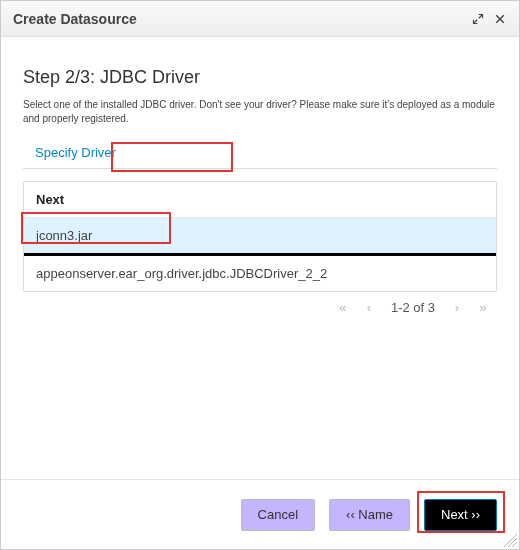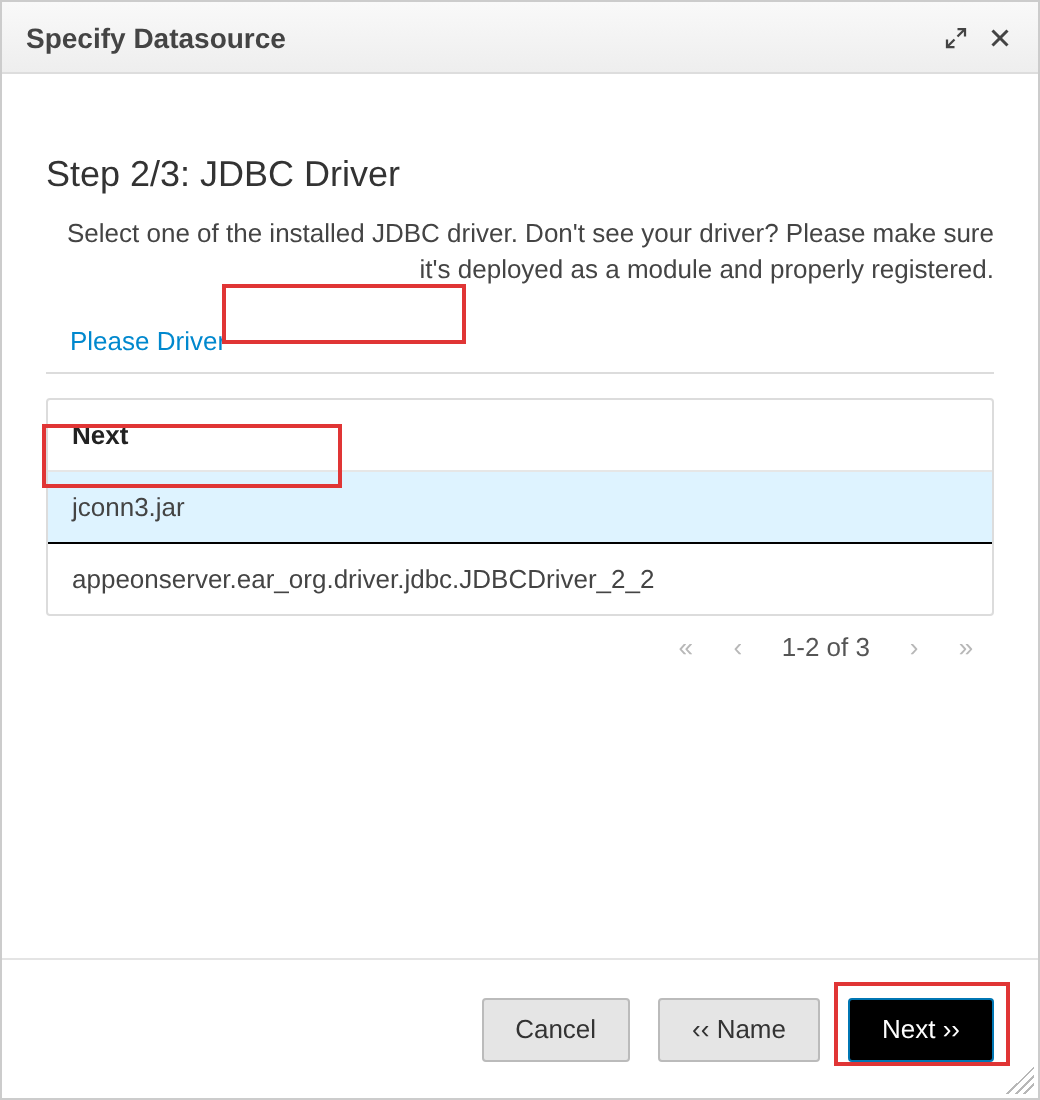--- a/index.html
+++ b/index.html
@@ -36,33 +36,32 @@
     height: 22px;
     display: flex;
     align-items: center;
     justify-content: center;
     color: #444;
     cursor: pointer;
   }
   .titlebar svg { width: 12px; height: 12px; }
 
   
-  .content { padding: 20px 22px 0 22px; margin-top: 10px; }
+  .content { padding: 20px 22px 0 22px; }
   .step-heading {
     font-size: 18px;
     color: #333;
     margin: 10px 0 10px 0;
     font-weight: 400;
   }
   .instructions {
-    font-size: 13px;
+    font-size: 10px;
     color: #444;
     line-height: 1.35;
     margin: 0 0 14px 0;
-    text-align: right;
   }
 
   
   .tabs {
     display: flex;
     border-bottom: 1px solid #dcdcdc;
     margin-bottom: 12px;
   }
   .tab {
     padding: 6px 12px 8px 12px;
@@ -100,21 +99,21 @@
     padding: 10px 12px;
     font-weight: 600;
     color: #222;
     font-size: 13px;
     border-bottom: 1px solid #e6e6e6;
   }
   .row {
     padding: 10px 12px;
     font-size: 13px;
     color: #444;
-    border-bottom: 1px solid #000000;
+    border-bottom: 3px solid #000000;
     cursor: pointer;
   }
   .row.selected { background: #def3ff; }
   .row:last-child { border-bottom: none; }
 
   
   .pager {
     display: flex;
     justify-content: flex-end;
     align-items: center;
@@ -143,21 +142,21 @@
     align-items: center;
     padding: 0 22px;
     gap: 14px;
     background: #fff;
   }
   .btn {
     height: 32px;
     padding: 0 16px;
     font-size: 13px;
     border: 1px solid #bbb;
-    background: #e5e5e5;
+    background: #c4b5fd;
     color: #333;
     cursor: pointer;
     border-radius: 2px;
   }
   .btn-primary {
     background: #000000;
     border-color: #0076b3;
     color: #fff;
   }
 
@@ -169,21 +168,21 @@
     background:
       linear-gradient(135deg, transparent 0 50%, #999 50% 55%, transparent 55% 65%, #999 65% 70%, transparent 70% 80%, #999 80% 85%, transparent 85% 100%);
     pointer-events: none;
     opacity: .7;
   }
 </style>
 </head>
 <body>
 
 <div class="titlebar">
-  <div class="title">Specify Datasource</div>
+  <div class="title">Create Datasource</div>
   <div class="winbtn" title="Maximize">
     <svg viewBox="0 0 16 16" fill="none" stroke="#444" stroke-width="1.5">
       <path d="M2 9 L2 14 L7 14"></path>
         <path d="M14 7 L14 2 L9 2"></path>
       <path d="M2 14 L7 9"></path>
         <path d="M14 2 L9 7"></path>
     </svg>
   </div>
   <div class="winbtn" title="Close">
     <svg viewBox="0 0 16 16" stroke="#444" stroke-width="2">
@@ -191,21 +190,21 @@
         <path d="M13 3 L3 13"></path>
     </svg>
   </div>
 </div>
 
 <div class="content">
   <h2 class="step-heading">Step 2/3: JDBC Driver</h2>
   <p class="instructions">Select one of the installed JDBC driver. Don't see your driver? Please make sure it's deployed as a module and properly registered.</p>
 
   <div class="tabs">
-    <div class="tab">Please Driver</div>
+    <div class="tab">Specify Driver</div>
   </div>
 
   <div class="table">
     <div class="th">Next</div>
     <div class="row selected">jconn3.jar</div>
     <div class="row">appeonserver.ear_org.driver.jdbc.JDBCDriver_2_2</div>
   </div>
 
   <div class="pager">
     <span class="pbtn">«</span>

